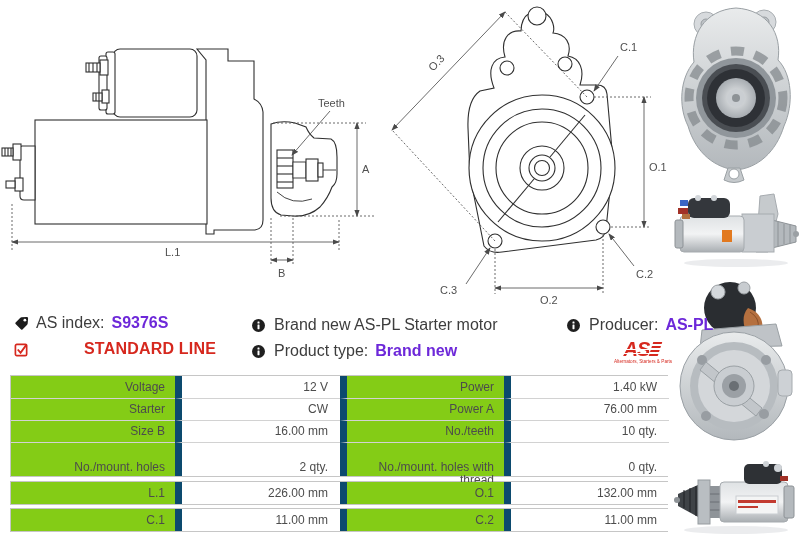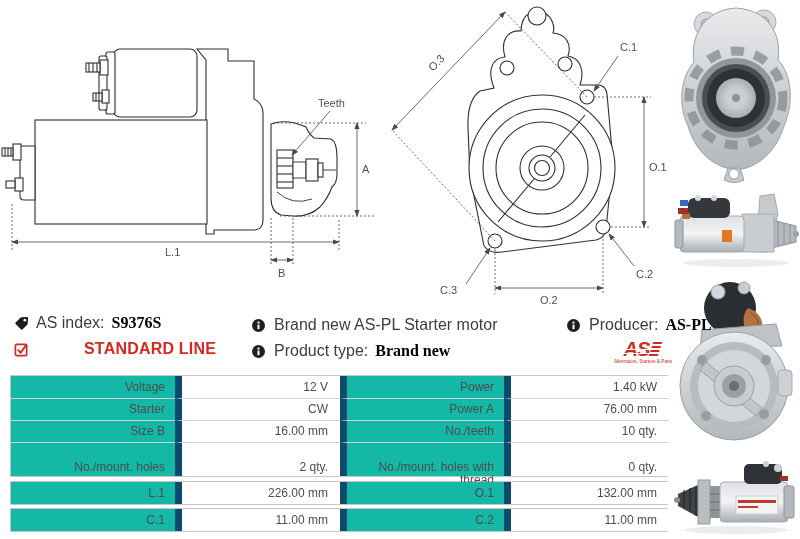--- a/index.html
+++ b/index.html
@@ -3,21 +3,21 @@
 <meta charset="utf-8">
 <style>
   html,body{margin:0;padding:0;background:#fff;}
   #page{position:relative;width:800px;height:539px;background:#fff;overflow:hidden;
         font-family:"Liberation Sans",sans-serif;color:#454545;}
   svg text{font-family:"Liberation Sans",sans-serif;}
 
   
   .inforow{position:absolute;display:flex;align-items:center;gap:7px;height:18px;
            font-size:16px;color:#3d3d3d;white-space:nowrap;}
-  .inforow b{color:#000000;font-family:Liberation Serif, serif;}
+  .inforow b{color:#6d28d9;}
   .red{color:#d6281e;font-weight:bold;letter-spacing:.2px;margin-left:48px;}
   .icn{display:inline-flex;width:15px;height:15px;flex:0 0 auto;}
 
   
   .aslogo{position:absolute;left:606px;top:339px;width:72px;text-align:center;}
   .aslogo-mark{position:relative;display:inline-flex;align-items:center;height:20px;}
   .aslogo-as{font-style:italic;font-weight:bold;font-size:20px;line-height:20px;
              color:#d6281e;letter-spacing:-1px;}
   .aslogo-flag{display:inline-block;width:9px;height:14px;margin-left:2px;
                background:repeating-linear-gradient(to bottom,#d6281e 0 2px,#fff 2px 4px);
@@ -31,21 +31,21 @@
   .tblock{display:grid;grid-template-columns:164px 165px 164px 165px;
           border:1px solid #c6c6c6;background:#fff;}
   .tb1{grid-template-rows:22px 22px 22px 34px;}
   .tb2,.tb3{grid-template-rows:22px;}
   .tb2{margin-top:4px;} .tb3{margin-top:3px;}
   .cell{display:flex;align-items:center;justify-content:flex-end;font-size:12px;
         color:#4c4c4c;border-left:7px solid #0c4a6e;border-top:1px solid #d2d2d2;
         text-align:right;line-height:13px;}
   .tblock .cell:nth-child(-n+4){border-top:none;}
   .tblock .cell:nth-child(4n+1){border-left:none;}
-  .lc{background:#14b8a6;padding-right:10px;}
+  .lc{background:#84cc16;padding-right:10px;}
   .vc{background:#fff;padding-right:12px;}
   .tall{align-items:flex-start;padding-top:18px;}
 
   
   .photo{position:absolute;left:672px;width:128px;}
 </style>
 </head>
 <body>
 
 <div id="page">

